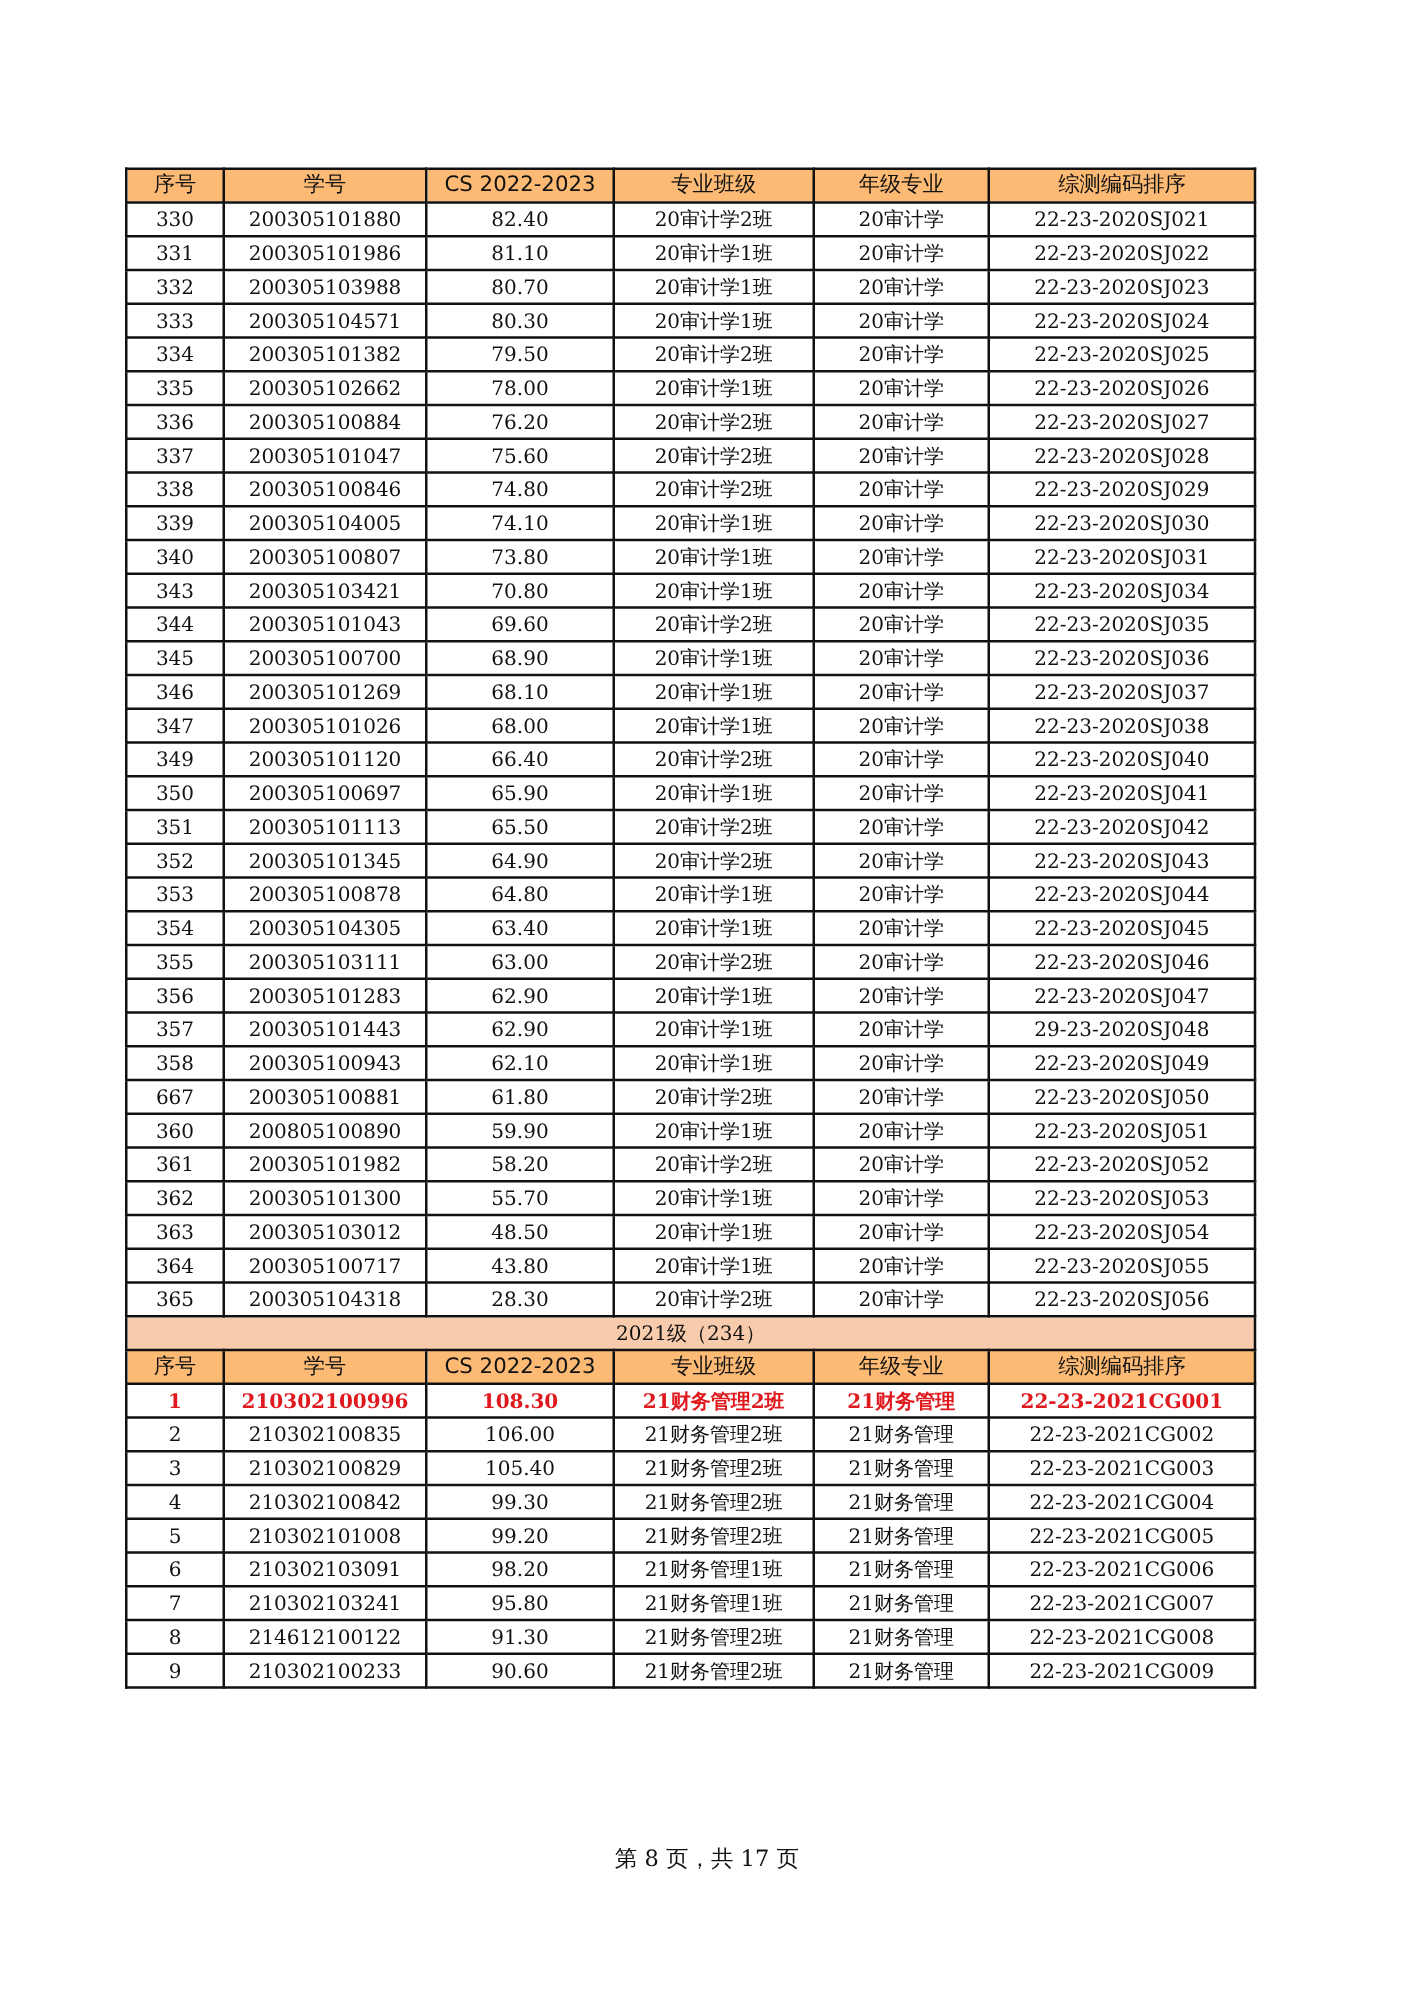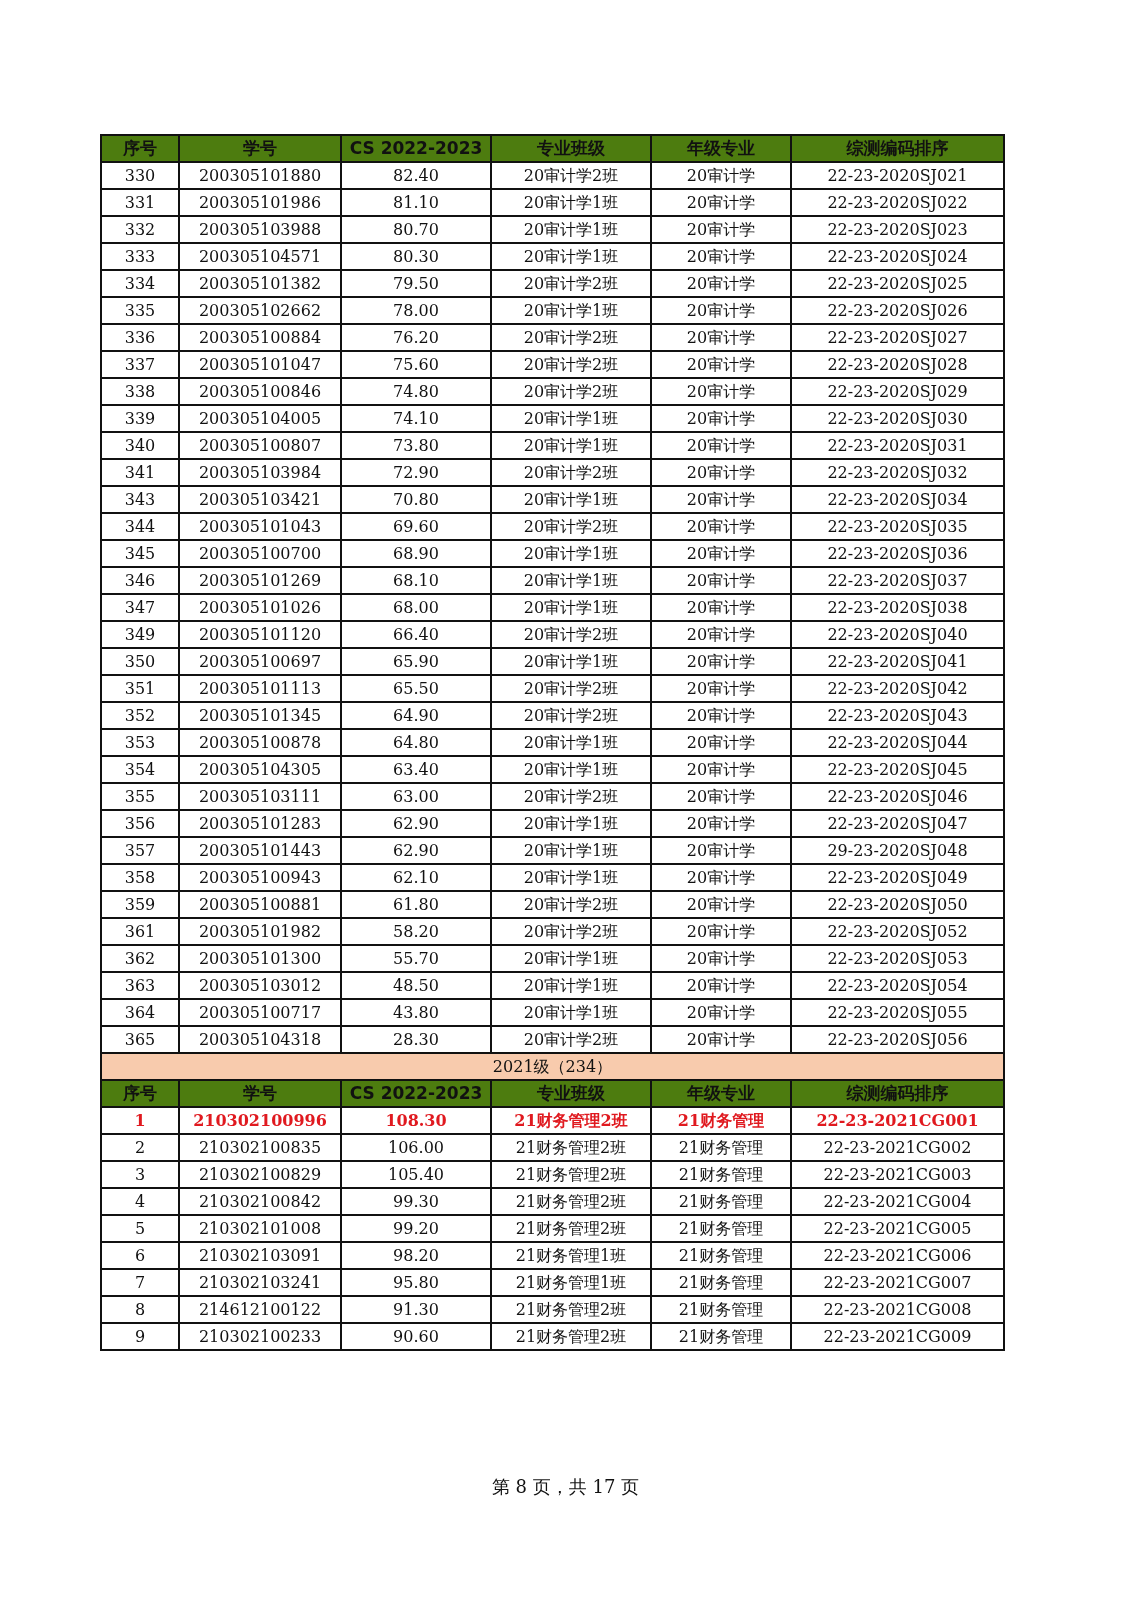--- a/index.html
+++ b/index.html
@@ -2,21 +2,21 @@
 <html><head>
 <meta charset="utf-8">
 <style>
   html, body { margin: 0; padding: 0; background: #ffffff; }
   body { width: 1131px; height: 1600px; position: relative; overflow: hidden;
          font-family: "DejaVu Serif", "Liberation Serif", serif; color: #111; }
   .page { position: absolute; left: 0; top: 0; width: 1131px; height: 1600px; background: #fff; }
   table.grid { position: absolute; left: 100px; top: 134px; border-collapse: collapse; table-layout: fixed; width: 903px; }
   table.grid td, table.grid th { border: 2px solid #111; height: 25px; padding: 0; text-align: center;
          font-size: 16px; line-height: 25px; white-space: nowrap; overflow: hidden; }
-  table.grid th { background: #4d7c0f; font-weight: bold; font-family: "DejaVu Sans", "Liberation Sans", sans-serif; font-size: 17px; }
+  table.grid th { background: #fdba74; font-weight: normal; font-family: "DejaVu Sans", "Liberation Sans", sans-serif; font-size: 17px; }
   table.grid td.section { background: #f8cbad; font-weight: normal; margin-top: 10px; }
   table.grid tr.highlight td { color: #e0191f; font-weight: bold; }
   col.c1 { width: 78px; } col.c2 { width: 162px; } col.c3 { width: 150px; }
   col.c4 { width: 160px; } col.c5 { width: 140px; } col.c6 { width: 213px; }
   .footer { position: absolute; left: 0; width: 1131px; top: 1475px; text-align: center; font-size: 18px; }
 </style>
 </head>
 <body>
 
 <div class="page">
@@ -120,28 +120,20 @@
         </tr>
         <tr>
           <td>340</td>
           <td>200305100807</td>
           <td>73.80</td>
           <td>20审计学1班</td>
           <td>20审计学</td>
           <td>22-23-2020SJ031</td>
         </tr>
         <tr>
-          <td>341</td>
-          <td>200305103984</td>
-          <td>72.90</td>
-          <td>20审计学2班</td>
-          <td>20审计学</td>
-          <td>22-23-2020SJ032</td>
-        </tr>
-        <tr>
           <td>343</td>
           <td>200305103421</td>
           <td>70.80</td>
           <td>20审计学1班</td>
           <td>20审计学</td>
           <td>22-23-2020SJ034</td>
         </tr>
         <tr>
           <td>344</td>
           <td>200305101043</td>
@@ -248,26 +240,34 @@
         </tr>
         <tr>
           <td>358</td>
           <td>200305100943</td>
           <td>62.10</td>
           <td>20审计学1班</td>
           <td>20审计学</td>
           <td>22-23-2020SJ049</td>
         </tr>
         <tr>
-          <td>359</td>
+          <td>667</td>
           <td>200305100881</td>
           <td>61.80</td>
           <td>20审计学2班</td>
           <td>20审计学</td>
           <td>22-23-2020SJ050</td>
+        </tr>
+        <tr>
+          <td>360</td>
+          <td>200805100890</td>
+          <td>59.90</td>
+          <td>20审计学1班</td>
+          <td>20审计学</td>
+          <td>22-23-2020SJ051</td>
         </tr>
         <tr>
           <td>361</td>
           <td>200305101982</td>
           <td>58.20</td>
           <td>20审计学2班</td>
           <td>20审计学</td>
           <td>22-23-2020SJ052</td>
         </tr>
         <tr>

